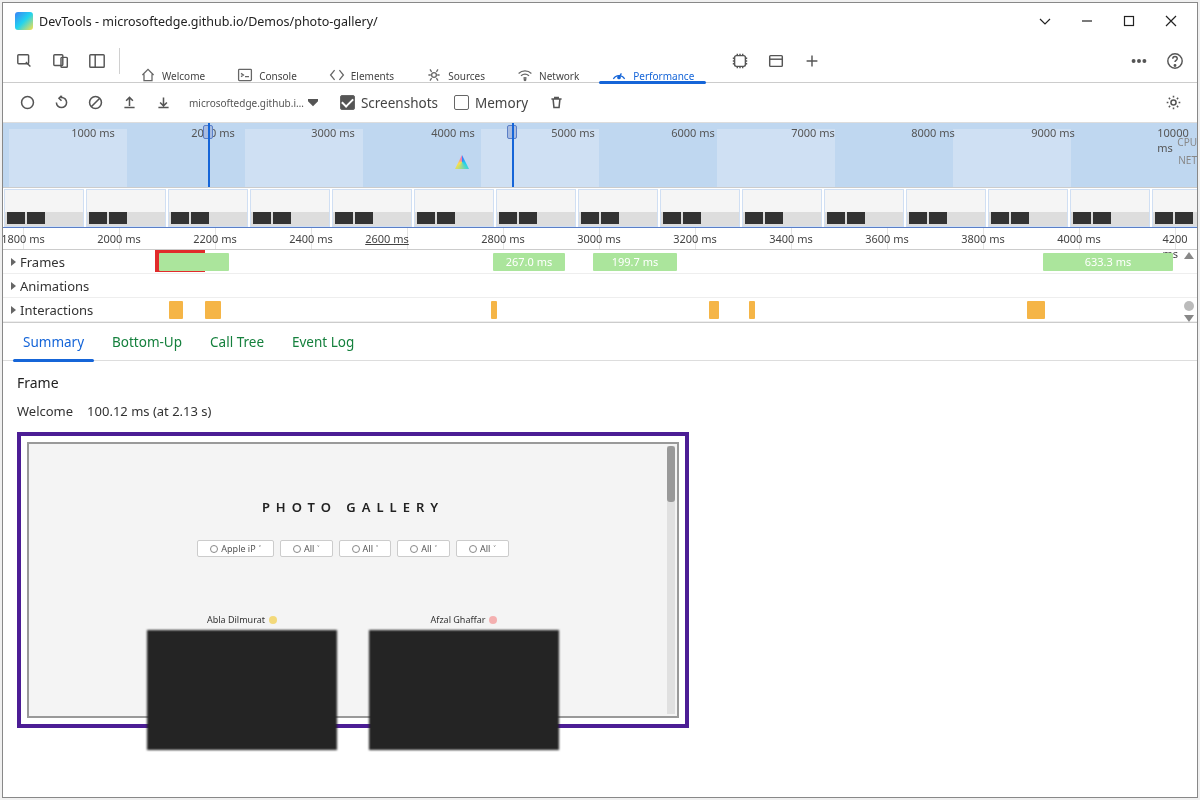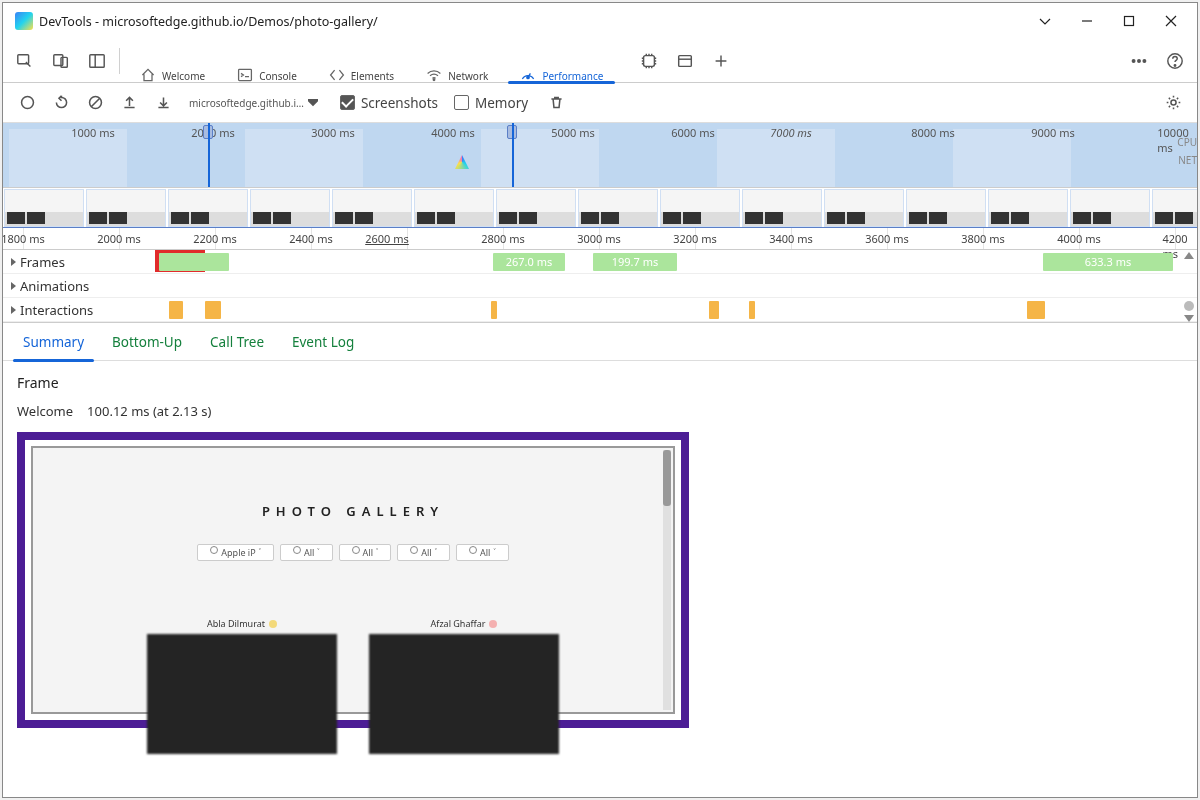--- a/index.html
+++ b/index.html
@@ -62,26 +62,26 @@
   .sb .th{width:10px;height:10px;background:#bbb;border-radius:5px;margin-top:40px}
   
   .subtabs{height:38px;display:flex;align-items:center;gap:0;border-bottom:1px solid #ddd;padding:0 6px;font-size:13.5px}
   .subtab{padding:0 14px;height:38px;display:flex;align-items:center;color:#15803d;position:relative}
   .subtab.active{color:#1565d8}
   .subtab.active::after{content:"";position:absolute;left:4px;right:4px;bottom:-1px;height:3px;background:#1565d8;border-radius:2px}
   
   .details{flex:1;padding:12px 14px;overflow:hidden;background:#fff}
   .details h3{font-size:14px;font-weight:400;color:#222;margin-bottom:10px}
   .drow{display:flex;gap:14px;font-size:13px;color:#333;margin-bottom:12px}
-  .preview-wrap{border:8px solid #4c1d95;width:672px;height:296px;position:relative}
+  .preview-wrap{border:4px solid #4c1d95;width:672px;height:296px;position:relative}
   .preview-wrap .inner{position:absolute;inset:6px;border:2px solid #999}
   .pv{position:absolute;inset:0;background:#f4f4f4;display:flex;flex-direction:column;align-items:center;padding-top:54px}
   .pv-title{letter-spacing:6px;font-size:13px;font-weight:600;color:#222}
   .pv-controls{margin-top:24px;display:flex;gap:6px;font-size:9px;color:#555}
-  .pv-ctrl{display:flex;gap:3px;border:1px solid #ccc;padding:1px 12px;border-radius:2px;background:#fff}
+  .pv-ctrl{display:flex;align-items:center;gap:3px;border:1px solid #ccc;padding:1px 12px;border-radius:2px;background:#fff}
   .pv-gal{display:flex;gap:32px;margin-top:56px}
   .pv-card{display:flex;flex-direction:column;align-items:center}
   .pv-name{font-size:9px;color:#333;margin-bottom:4px;display:flex;align-items:center;gap:4px}
   .pv-dot{width:8px;height:8px;border-radius:50%}
   .pv-img{width:190px;height:120px;background:#333;filter: blur(1px) grayscale(1) contrast(1.2)}
   .pv-scroll{position:absolute;right:2px;top:2px;bottom:2px;width:8px;background:#e0e0e0}
   .pv-scroll::before{content:"";position:absolute;top:0;left:0;right:0;height:56px;background:#999;border-radius:3px}
 </style>
 </head>
 <body>
@@ -149,20 +149,27 @@
         <span>Console</span>
       </div>
     <div class="panel-tab">
         <svg viewBox="0 0 20 20">
           <path d="M7 4L2 10l5 6M13 4l5 6-5 6"></path>
         </svg>
         <span>Elements</span>
       </div>
     <div class="panel-tab">
         <svg viewBox="0 0 20 20">
+          <circle cx="10" cy="10" r="3"></circle>
+          <path d="M5 3l2 3M15 3l-2 3M3 10h3M14 10h3M5 17l2-3M15 17l-2-3"></path>
+        </svg>
+        <span>Sources</span>
+      </div>
+    <div class="panel-tab">
+        <svg viewBox="0 0 20 20">
           <path d="M2 8a12 12 0 0116 0M5 11a8 8 0 0110 0M8 14a4 4 0 014 0"></path>
           <circle cx="10" cy="16" r="1" fill="#666"></circle>
         </svg>
         <span>Network</span>
       </div>
     <div class="panel-tab active">
         <svg viewBox="0 0 20 20">
           <path d="M3 15a8 8 0 0114 0"></path>
           <path d="M10 13l3-5"></path>
           <circle cx="10" cy="13" r="1.5" fill="#1565d8"></circle>
@@ -260,21 +267,21 @@
 
   <div class="overview">
     <div class="ov-bg"></div>
     <div id="ov-ticks">
         <div class="ov-tick" style="left: 90px;">1000 ms</div>
         <div class="ov-tick" style="left: 210px;">2000 ms</div>
         <div class="ov-tick" style="left: 330px;">3000 ms</div>
         <div class="ov-tick" style="left: 450px;">4000 ms</div>
         <div class="ov-tick" style="left: 570px;">5000 ms</div>
         <div class="ov-tick" style="left: 690px; text-align: center;">6000 ms</div>
-        <div class="ov-tick" style="left: 788px; font-style: italic;">7000 ms</div>
+        <div class="ov-tick" style="left: 810px;">7000 ms</div>
         <div class="ov-tick" style="left: 930px;">8000 ms</div>
         <div class="ov-tick" style="left: 1050px;">9000 ms</div>
         <div class="ov-tick" style="left: 1170px;">10000 ms</div>
       </div>
     <div class="ov-lbls">
       <div>CPU</div>
       <div>NET</div>
     </div>
     <div class="ov-handle" style="left:200px"></div>
     <div class="ov-cursor" style="left:205px"></div>

